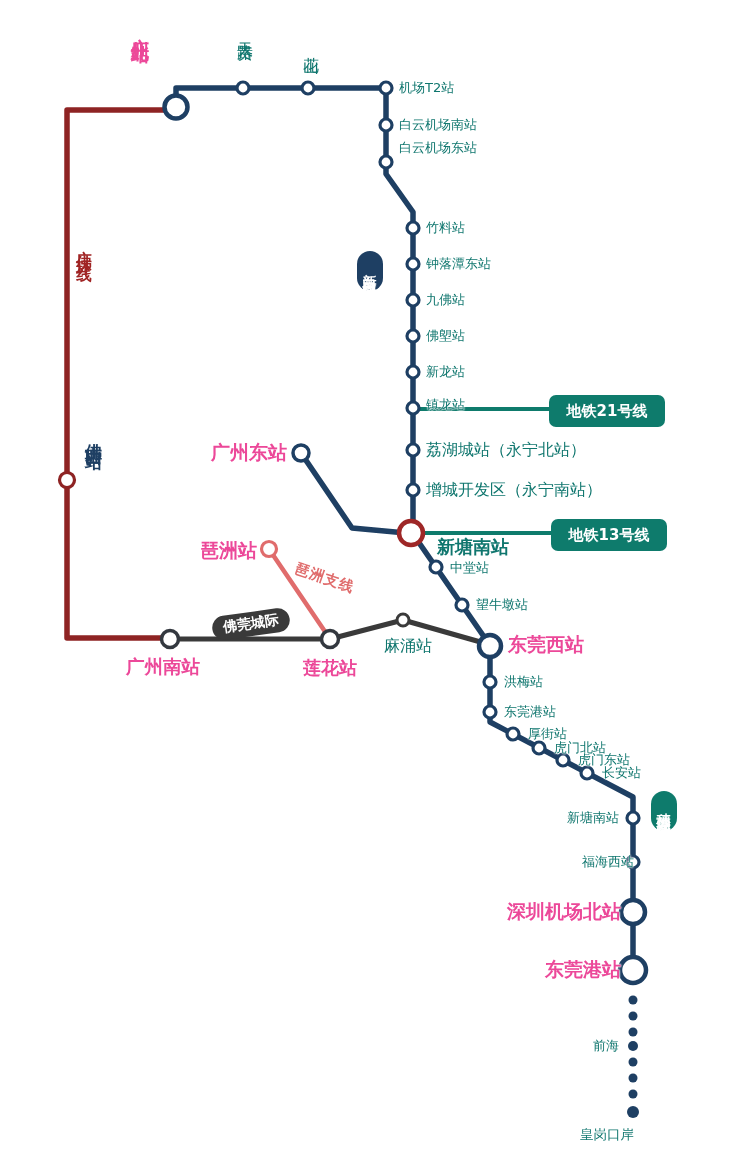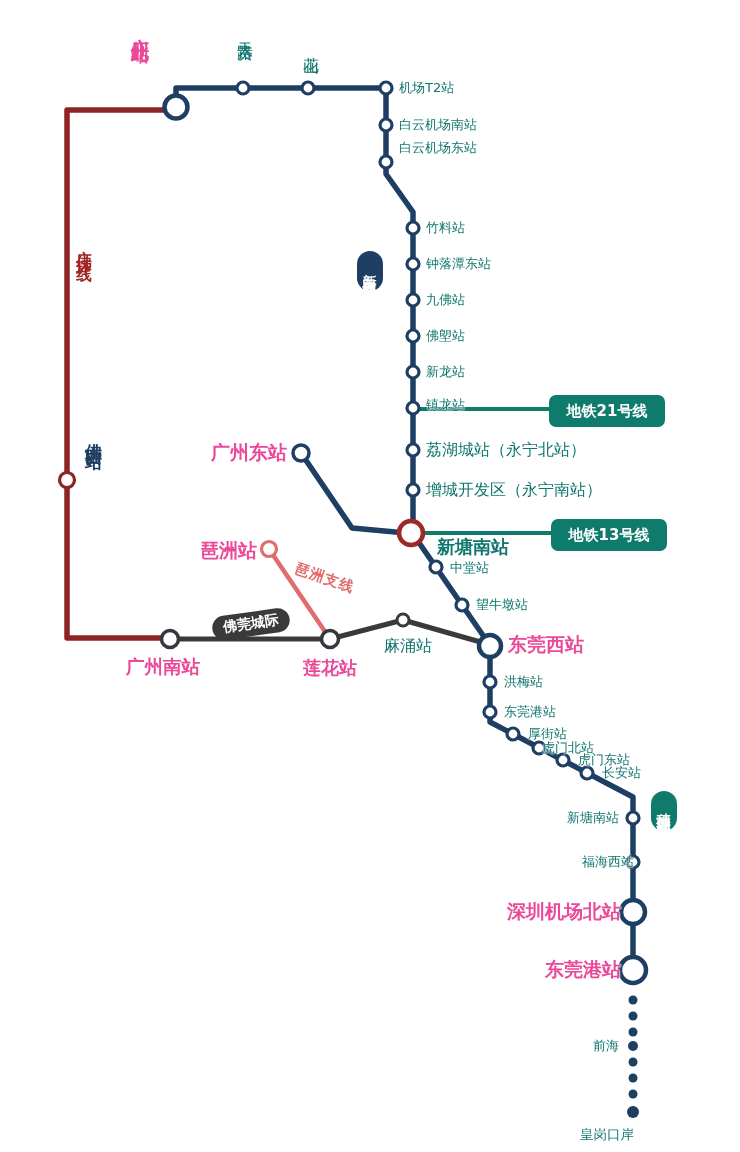--- a/index.html
+++ b/index.html
@@ -121,21 +121,21 @@
   <div class="lbl big" style="left:126px;top:656px;font-size:18.5px">广州南站</div>
   <div class="lbl big" style="left:303px;top:657px;font-size:18px">莲花站</div>
   <div class="lbl xs" style="left:384px;top:638px">麻涌站</div>
 
   <div class="lbl" style="left:450px;top:560px">中堂站</div>
   <div class="lbl" style="left:476px;top:597px">望牛墩站</div>
   <div class="lbl big" style="left:508px;top:633px">东莞西站</div>
   <div class="lbl" style="left:504px;top:674px">洪梅站</div>
   <div class="lbl" style="left:504px;top:704px">东莞港站</div>
   <div class="lbl" style="left:528px;top:726px">厚街站</div>
-  <div class="lbl" style="left:542px;top:740px">虎门北站</div>
+  <div class="lbl" style="left:554px;top:740px">虎门北站</div>
   <div class="lbl" style="left:578px;top:752px">虎门东站</div>
   <div class="lbl" style="left:602px;top:765px">长安站</div>
   <div class="lbl ra" style="right:121px;top:810px">新塘南站</div>
   <div class="lbl ra" style="right:106px;top:854px">福海西站</div>
   <div class="lbl big ra" style="right:119px;top:900px">深圳机场北站</div>
   <div class="lbl big ra" style="right:119px;top:958px">东莞港站</div>
   <div class="lbl ra" style="right:121px;top:1038px">前海</div>
   <div class="lbl ra" style="right:106px;top:1126px;font-size:13.5px">皇岗口岸</div>
 
   <div class="lbl v" style="left:76px;top:238px;font-size:15.5px;font-weight:700;color:#a02424;letter-spacing:5px">广佛环线</div>

